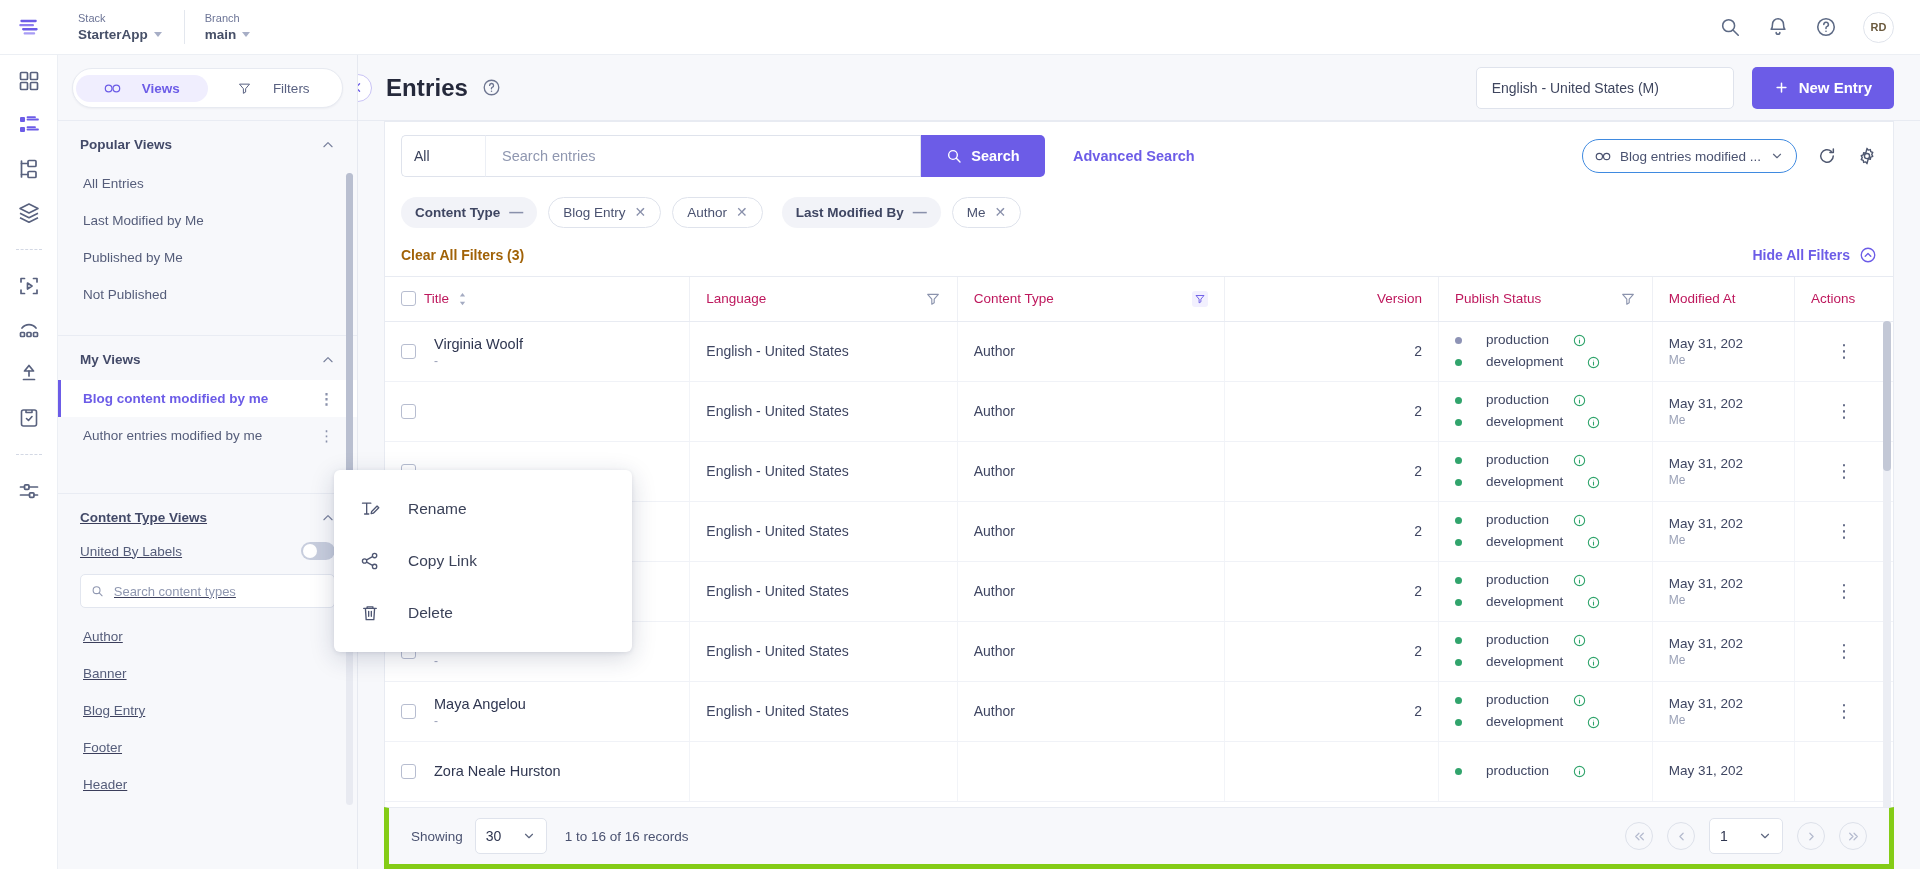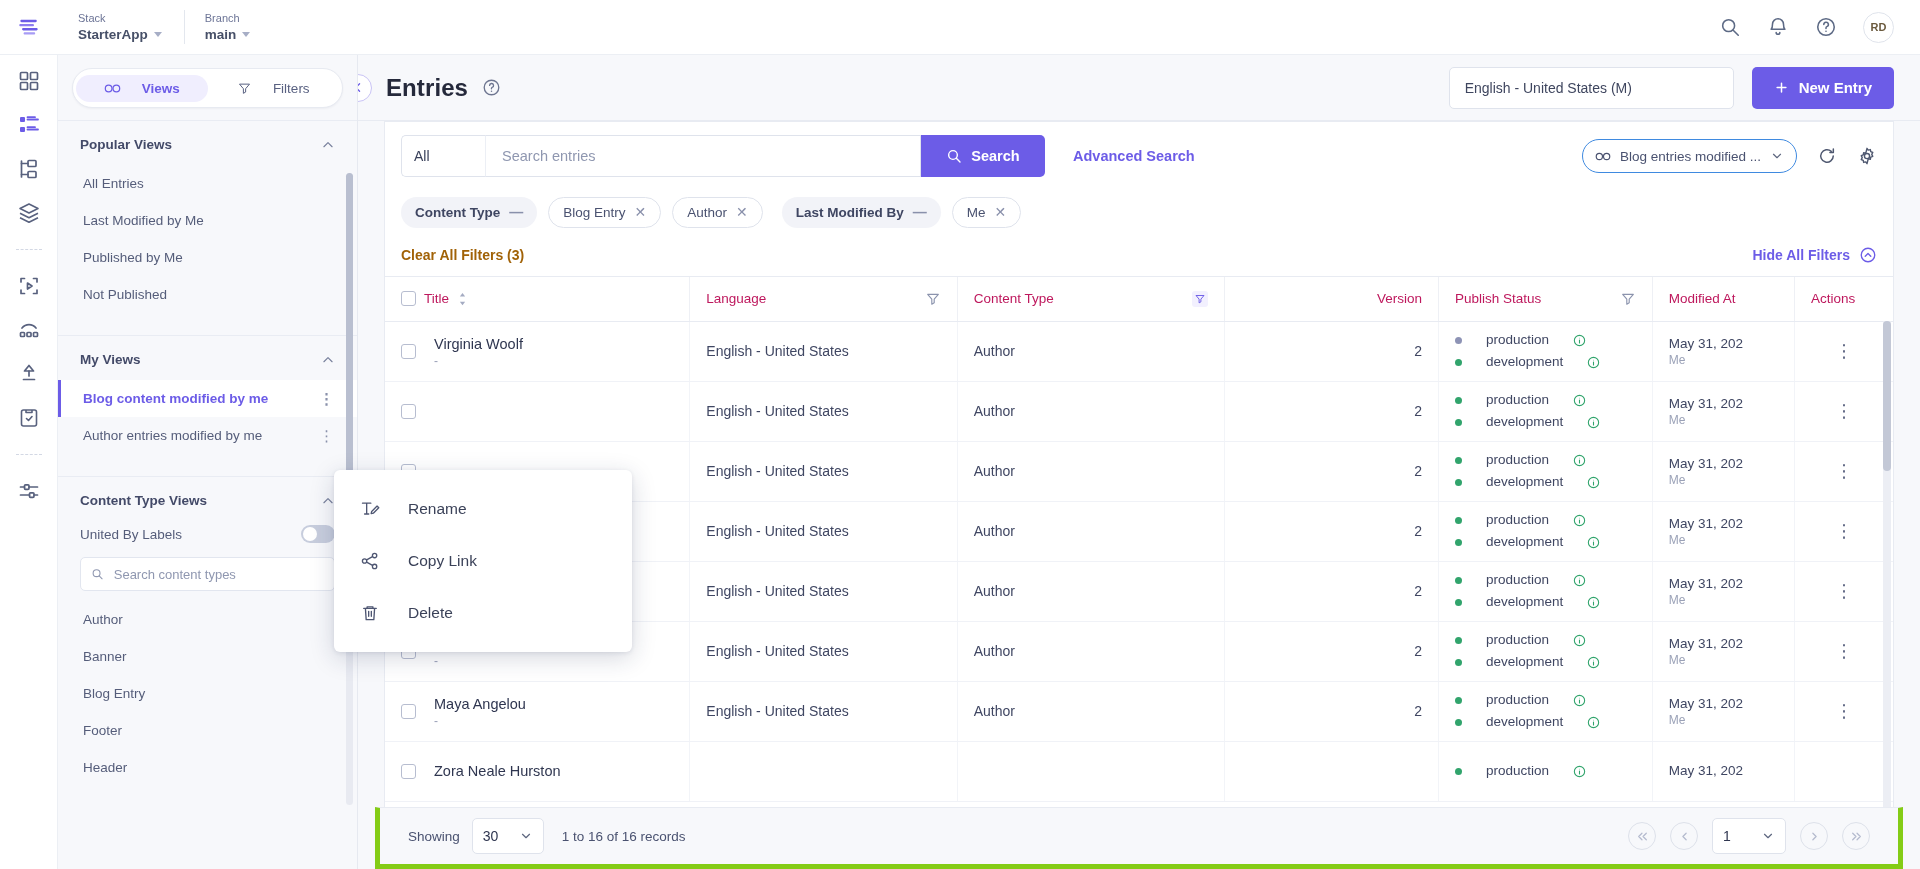--- a/index.html
+++ b/index.html
@@ -119,21 +119,21 @@
   }
   .collapse-btn {
     width: 28px; height: 28px; border-radius: 50%;
     border: 1px solid #c9c3f5; background: #fff; color: #6c5ce7;
     display: flex; align-items: center; justify-content: center;
     margin-left: -14px; margin-right: 14px; cursor: pointer; flex: 0 0 28px;
   }
   .page-title { font-size: 24px; font-weight: bold; color: #25293b; letter-spacing: .1px; }
   .help-ico { margin-left: 14px; color: #6d7governance; color:#6d7590; width: 19px; height: 19px; cursor: pointer; }
   .locale-select {
-    margin-left: auto; width: 285px; height: 42px;
+    margin-left: auto; width: 258px; height: 42px;
     background: #fff; border: 1px solid #dfe3ec; border-radius: 5px;
     display: flex; align-items: center; justify-content: space-between;
     padding: 0 15px; font-size: 14px; color: #3f465f; cursor: pointer;
   }
   .new-entry {
     margin-left: 18px; height: 42px; padding: 0 22px;
     background: #6c5ce7; color: #fff; border: none; border-radius: 5px;
     font-size: 15px; font-weight: bold; display: flex; align-items: center; gap: 10px;
     cursor: pointer; font-family: inherit;
   }
@@ -208,23 +208,23 @@
   .dot.green { background: #31a46c; }
   .info-i { width: 13px; height: 13px; color: #31a46c; }
   .mod-main { font-size: 13.5px; color: #3f4662; line-height: 18px; }
   .mod-sub { font-size: 12px; color: #9aa1b7; line-height: 15px; }
   .dots-v { color: #5b6380; font-size: 18px; line-height: 5px; cursor: pointer; text-align: center; }
 
   .v-track { position: absolute; right: 2px; top: 44px; bottom: 0; width: 8px; background: #eceef4; }
   .v-thumb { position: absolute; top: 0; left: 0; width: 8px; height: 150px; background: #c3c8d6; border-radius: 4px; }
 
   .footer {
-    height: 62px; flex: 0 0 62px; margin: 0 17px; background: #f7f8fb;
+    height: 62px; flex: 0 0 62px; margin: 0 26px; background: #f7f8fb;
     border: 5px solid #84cc16; border-top: 1px solid #e8ebf2;
-    display: flex; align-items: center; padding: 0 28px;
+    display: flex; align-items: center; padding: 0 22px;
   }
   .showing-lbl { font-size: 13.5px; color: #4a5270; margin-right: 12px; }
   .pg-size {
     width: 72px; height: 36px; background: #fff; border: 1px solid #dfe3ec; border-radius: 5px;
     display: flex; align-items: center; justify-content: space-between; padding: 0 10px;
     font-size: 14px; color: #2f3650; cursor: pointer;
   }
   .records { margin-left: 18px; font-size: 13.5px; color: #4a5270; }
   .pager { margin-left: auto; display: flex; align-items: center; gap: 14px; }
   .pg-circ {
@@ -424,21 +424,21 @@
           <div class="sb-item selected">
             <span>Blog content modified by me</span>
             <span class="kebab">⋮</span>
           </div>
           <div class="sb-item">
             <span>Author entries modified by me</span>
             <span class="kebab">⋮</span>
           </div>
         </div>
 
-        <div class="sb-section" style="margin-top:22px;">
+        <div class="sb-section" style="margin-top:39px;text-decoration:underline;">
           <div class="sb-head">
             <span class="sb-head-title">Content Type Views</span>
             <svg class="chev" viewBox="0 0 24 24" fill="none" stroke="currentColor" stroke-width="2">
                 <path d="m5 15 7-7 7 7" stroke-linecap="round" stroke-linejoin="round"></path>
               </svg>
           </div>
           <div class="toggle-row">
             <span class="toggle-label">United By Labels</span>
             <div class="switch"></div>
           </div>

